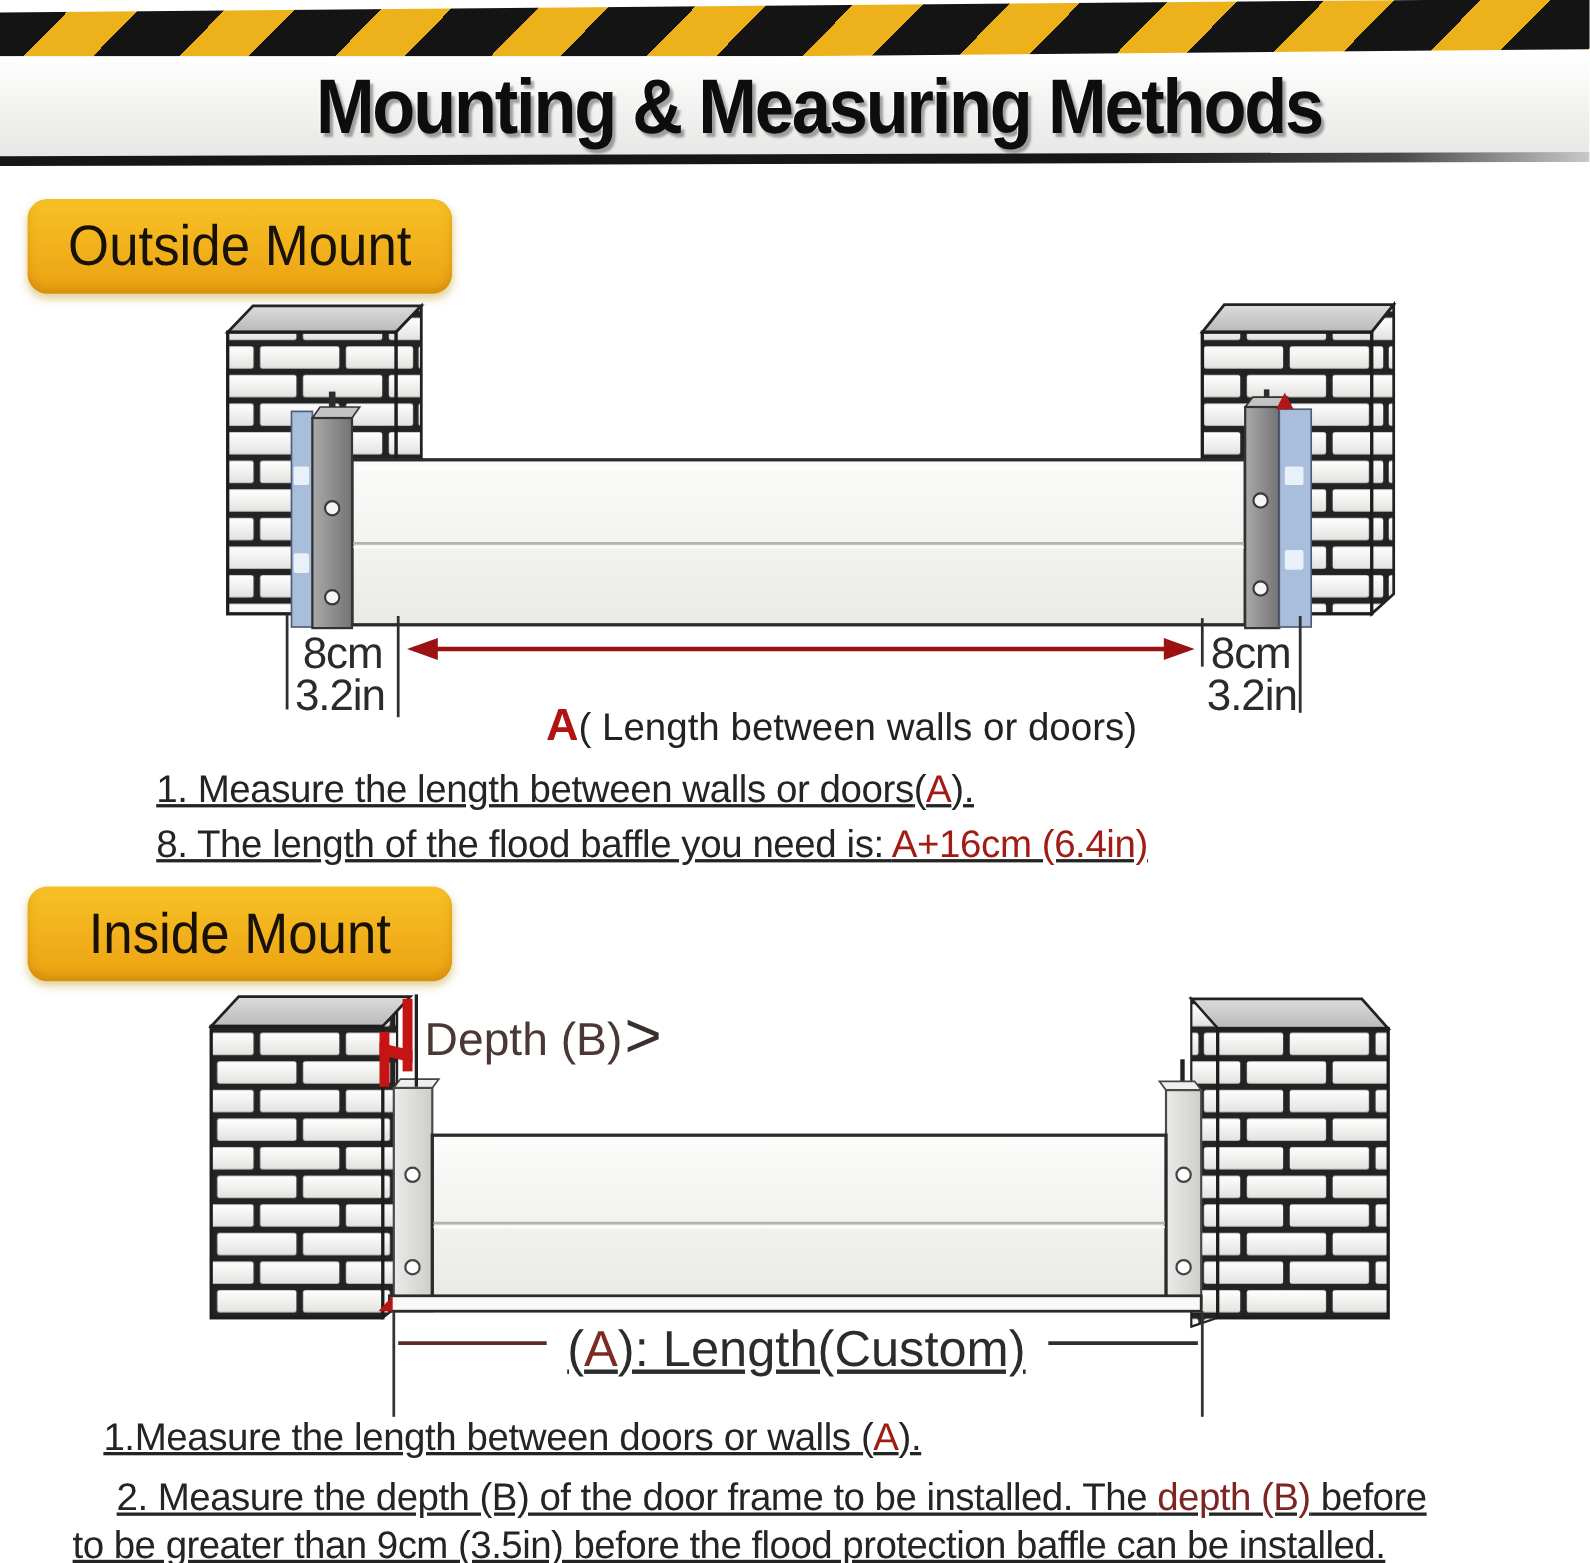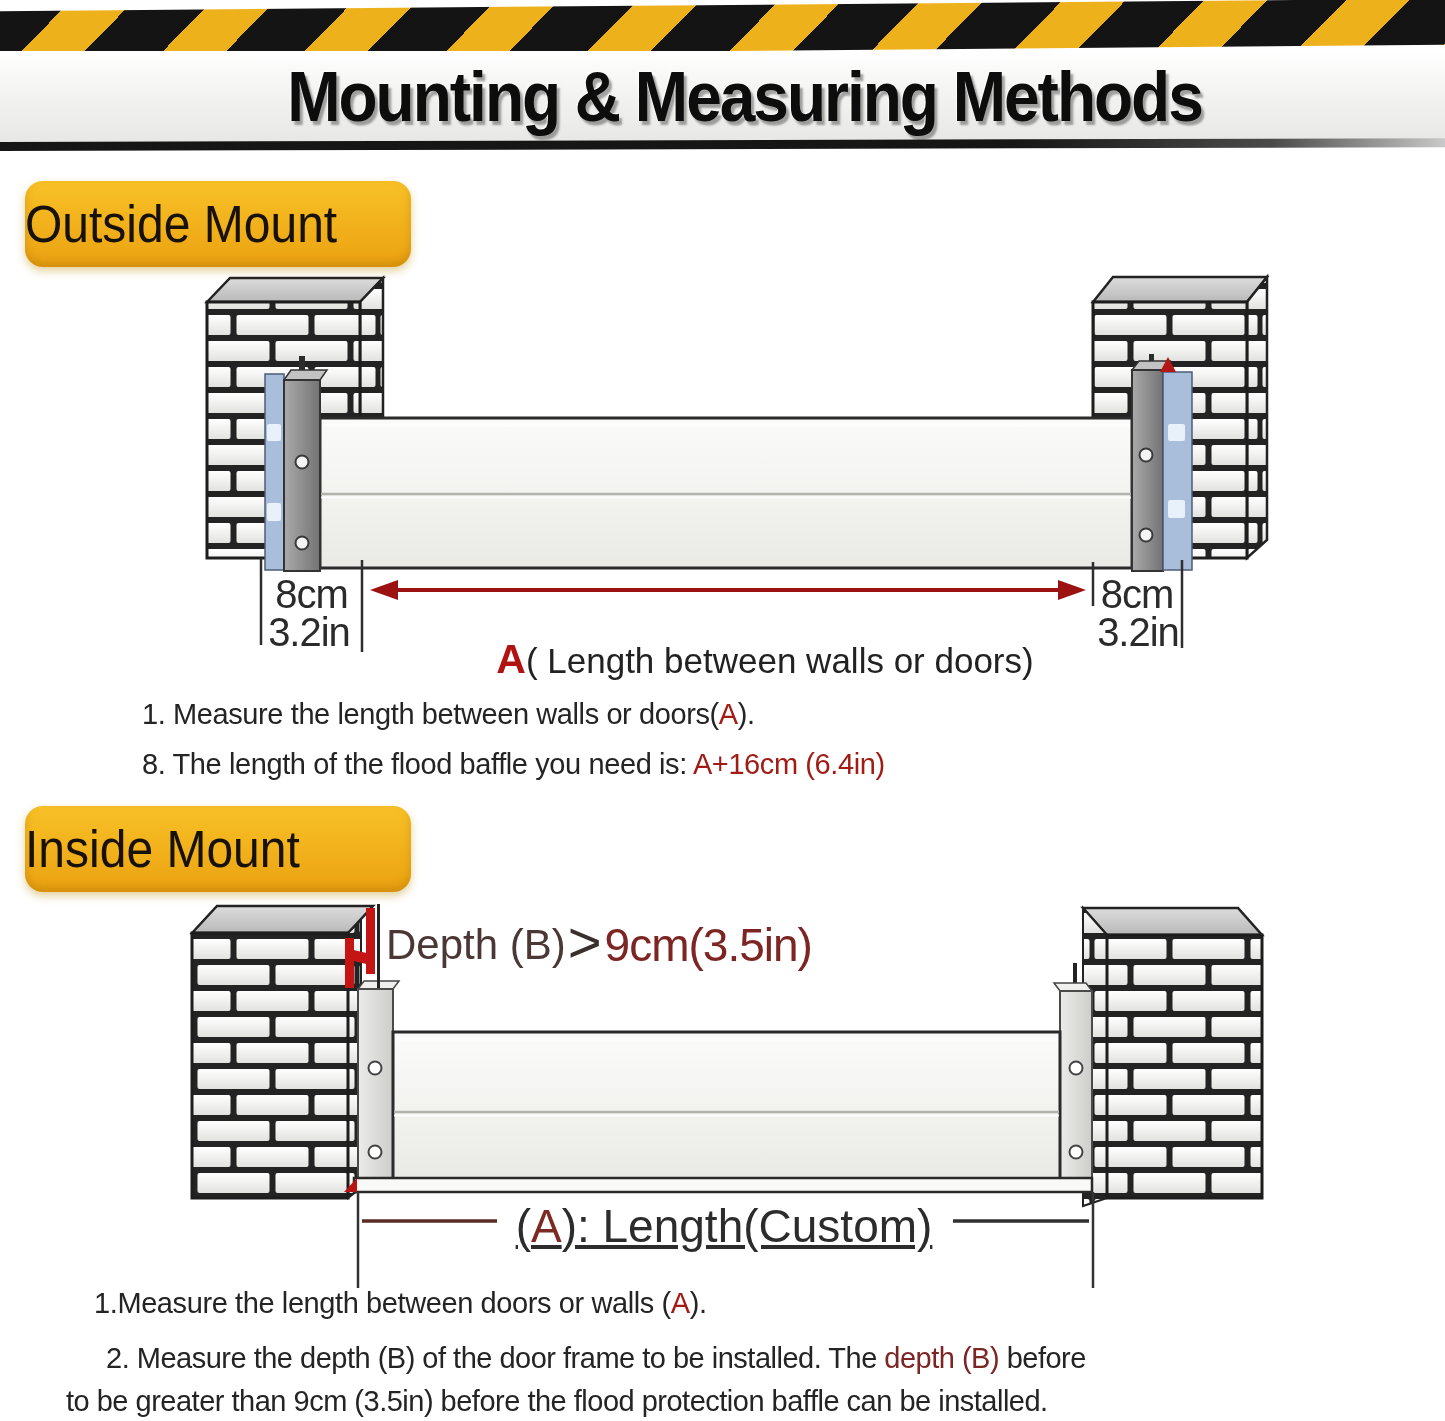--- a/index.html
+++ b/index.html
@@ -17,37 +17,37 @@
         transform:scaleY(1.10);
         text-shadow:-1px -1px 0 rgba(255,255,255,.75), 3px 3px 2px rgba(60,60,60,.45);}
   .header-rule{position:absolute;left:0;top:142px;width:1445px;height:9px;
         background:linear-gradient(90deg,#161616 0%,#161616 70%,#4a4a4a 88%,#c9c9c9 100%);
         transform:rotate(-0.15deg);transform-origin:left center;}
 
   
   .badge{position:absolute;left:25px;width:386px;border-radius:18px;
         background:linear-gradient(180deg,#f8c127,#eba211);
         box-shadow:0 4px 8px rgba(190,150,30,.45), inset 0 -5px 9px rgba(165,105,0,.35);
-        display:flex;align-items:center;}
+        display:flex;align-items:center;justify-content:center;}
   .badge span{font-size:48px;color:#171107;transform:scaleY(1.08);letter-spacing:0;}
 
   
   .lbl{position:absolute;color:#2b2b2b;white-space:nowrap;}
   .dim{font-size:40px;text-align:center;letter-spacing:-1px;}
   .span-label{font-size:35px;text-align:center;color:#222;margin-top:29px;}
   .span-label .big-a{font-size:41px;font-weight:bold;color:#b01311;}
   .depth-note{display:flex;align-items:center;}
   .depth-note .p1{font-size:42px;color:#4b3836;}
   .depth-note .gt{font-size:58px;color:#39302e;line-height:1;margin:0 3px 6px 2px;}
   .depth-note .p2{font-size:46px;color:#7c2522;letter-spacing:-1px;}
   .len-label{font-size:46px;text-align:center;color:#2c2c2c;text-decoration:underline;}
   .len-label .ared{color:#7c2a24;}
 
-  .step{position:absolute;font-size:29px;letter-spacing:-0.4px;color:#242424;
-        white-space:nowrap;line-height:1.2;}
+  .step{position:absolute;font-size:35px;letter-spacing:-0.4px;color:#242424;
+        white-space:nowrap;line-height:1.2;text-decoration:underline;}
   .step .red{color:#a11c15;}
   .step .maroon{color:#7c2522;}
 </style>
 </head>
 <body>
 
 <svg width="1445" height="1421" viewBox="0 0 1445 1421" style="position:absolute;left:0;top:0;">
   <defs>
     <linearGradient id="bf" x1="0" y1="0" x2="0" y2="1">
       <stop offset="0" stop-color="#ffffff"></stop>
@@ -220,20 +220,19 @@
 <div class="lbl dim" style="left:1092px;top:610px;width:92px;">3.2in</div>
 
 <div class="lbl span-label" style="left:445px;top:607px;width:640px;"><span class="big-a">A</span><span>( Length between walls or doors)</span></div>
 
 <div class="step" style="left:142px;top:697px;"><span>1. Measure the length between walls or doors</span><span>(</span><span class="red">A</span><span>).</span></div>
 <div class="step" style="left:142px;top:747px;"><span>8. The length of the flood baffle you need is: </span><span class="red">A+16cm (6.4in)</span></div>
 
 <div class="lbl depth-note" style="left:386px;top:914px;height:62px;">
     <span class="p1">Depth (B) </span>
     <span class="gt">&gt;</span>
-    <span class="p2">9cm(3.5in)</span>
   </div>
 
 <div class="lbl len-label" style="left:500px;top:1199px;width:448px;"><span>(</span><span class="ared">A</span><span>): Length(Custom)</span></div>
 
 <div class="step" style="left:94px;top:1286px;"><span>1.Measure the length between doors or walls </span><span>(</span><span class="red">A</span><span>).</span></div>
 <div class="step" style="left:106px;top:1341px;letter-spacing:-0.5px;"><span>2. Measure the depth (B) of the door frame to be installed. The </span><span class="maroon">depth (B)</span><span> before</span></div>
 <div class="step" style="left:66px;top:1384px;letter-spacing:-0.5px;">to be greater than 9cm (3.5in) before the flood protection baffle can be installed.</div>
 
 </body></html>

